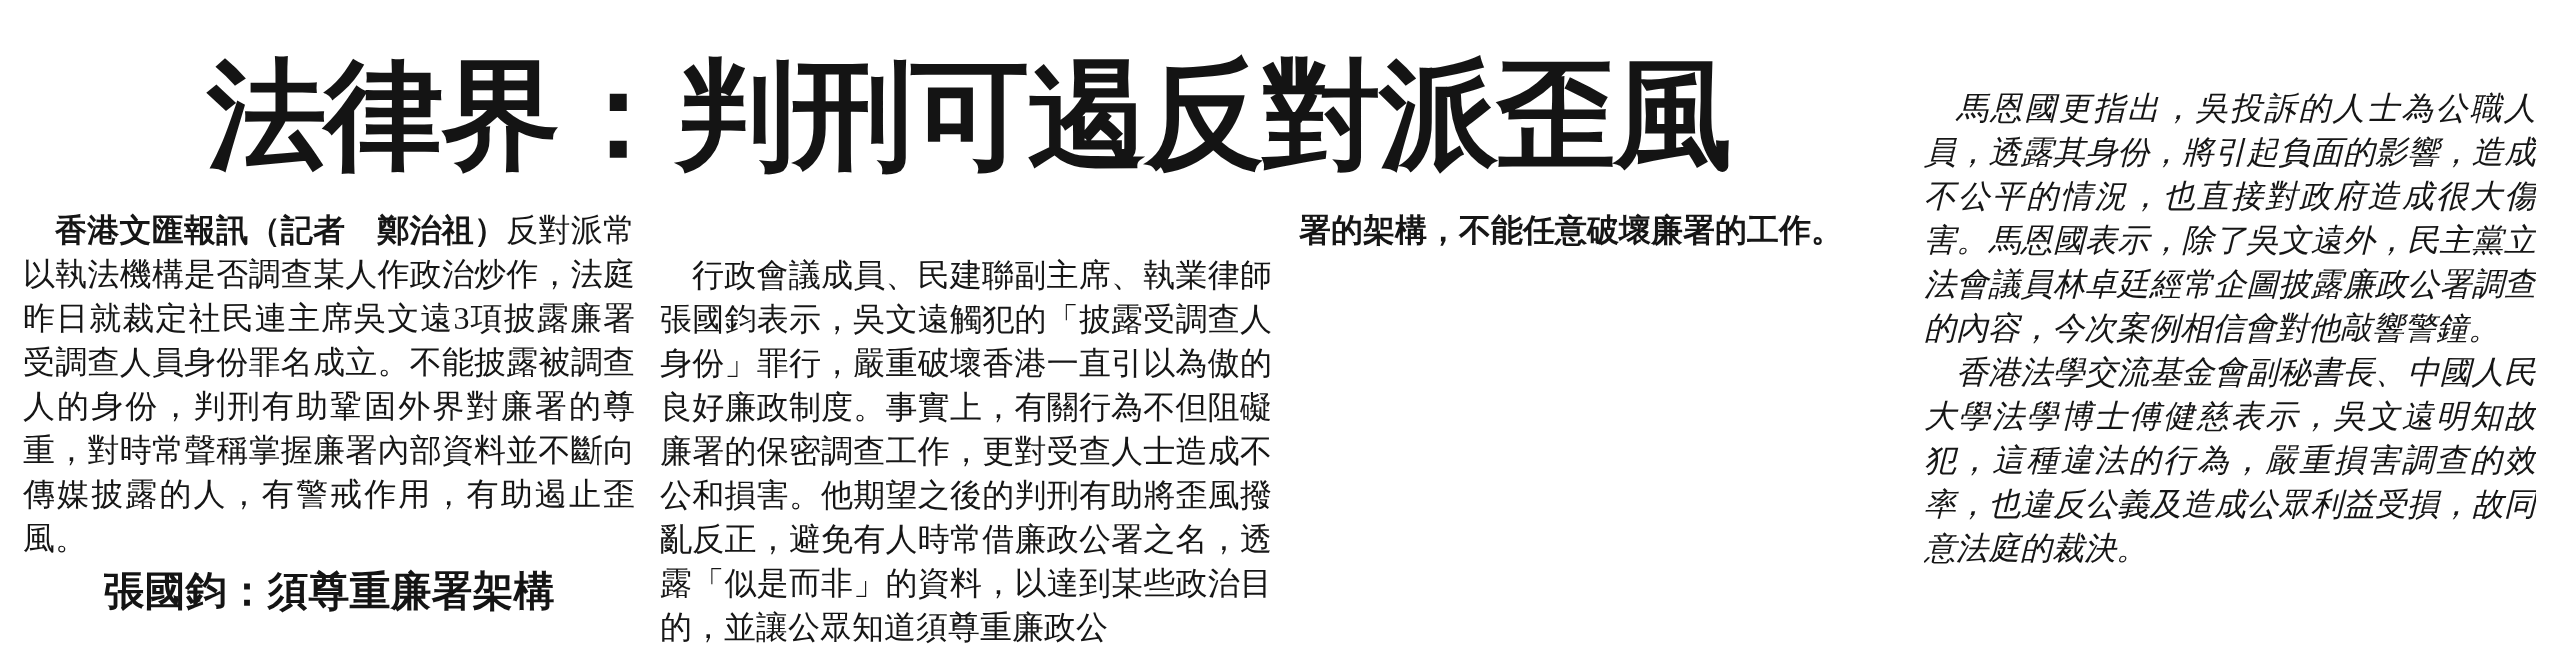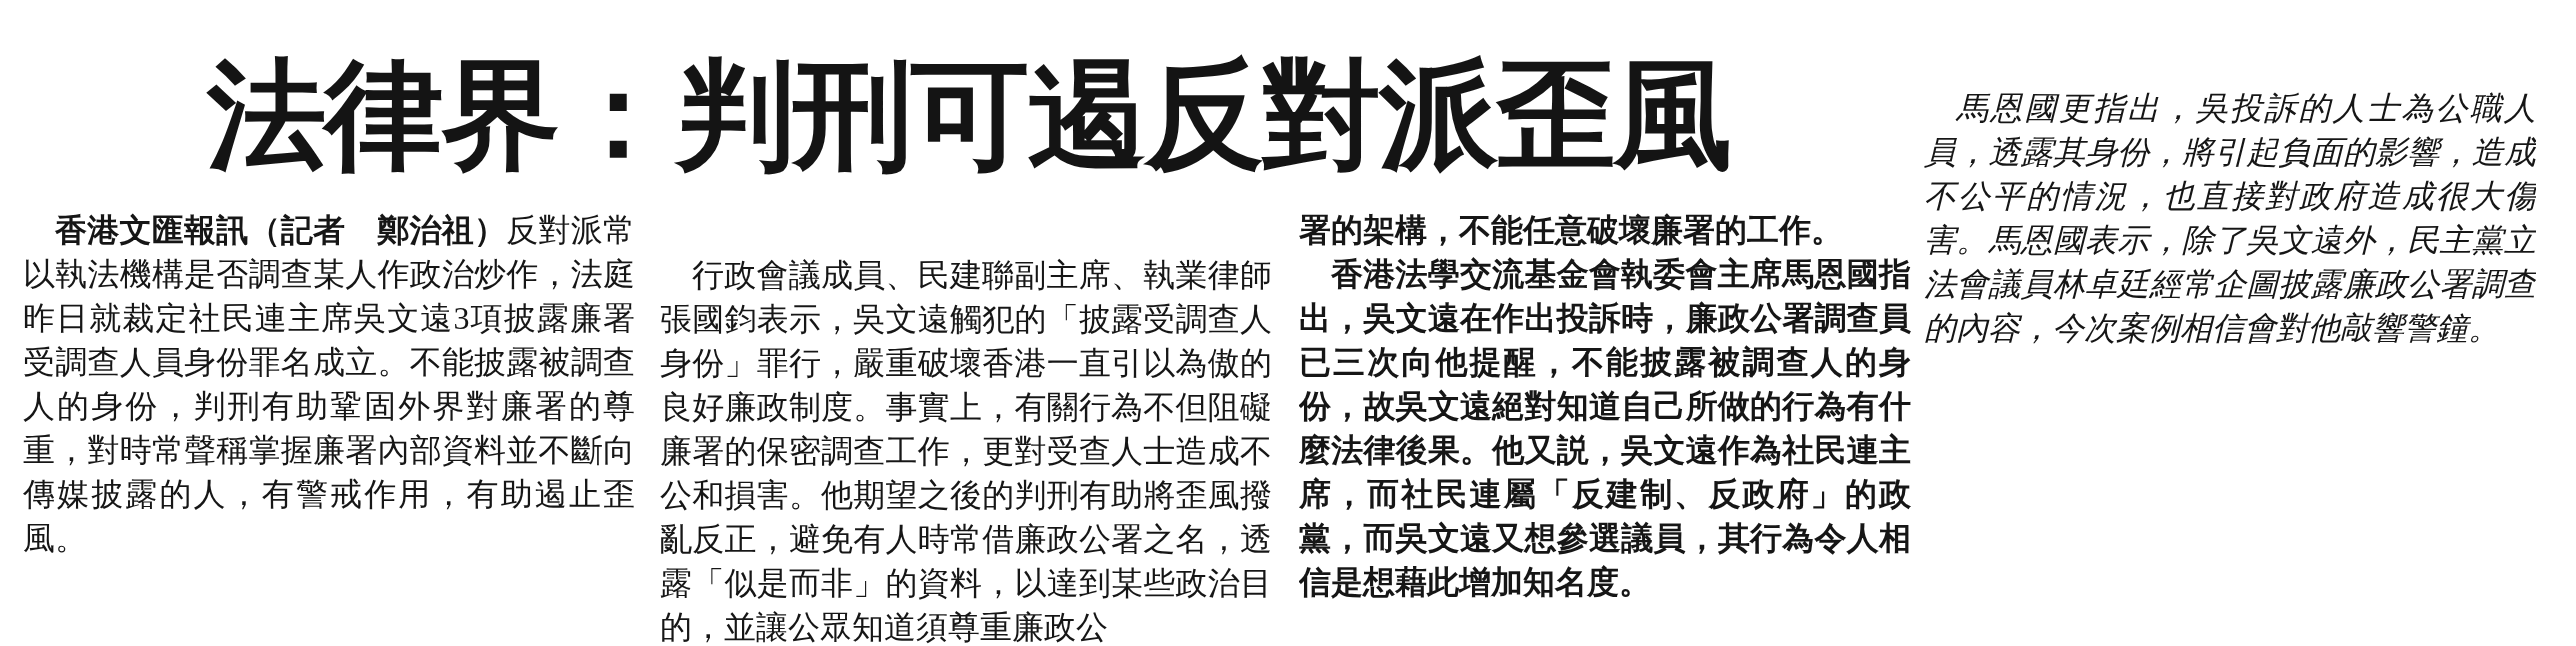--- a/index.html
+++ b/index.html
@@ -74,29 +74,30 @@
 </style>
 </head>
 <body>
 
 <div class="page">
 
   <h1 class="headline">法律界：判刑可遏反對派歪風</h1>
 
   <div class="col col-1">
     <p class="para indent"><span class="dateline">香港文匯報訊（記者　鄭治祖）</span><span>反對派常以執法機構是否調查某人作政治炒作，法庭昨日就裁定社民連主席吳文遠3項披露廉署受調查人員身份罪名成立。不能披露被調查人的身份，判刑有助鞏固外界對廉署的尊重，對時常聲稱掌握廉署內部資料並不斷向傳媒披露的人，有警戒作用，有助遏止歪風。</span></p>
+    <h2 class="subhead">張國鈞：須尊重廉署架構</h2>
   </div>
 
   <div class="col col-2">
     <p class="para indent">行政會議成員、民建聯副主席、執業律師張國鈞表示，吳文遠觸犯的「披露受調查人身份」罪行，嚴重破壞香港一直引以為傲的良好廉政制度。事實上，有關行為不但阻礙廉署的保密調查工作，更對受查人士造成不公和損害。他期望之後的判刑有助將歪風撥亂反正，避免有人時常借廉政公署之名，透露「似是而非」的資料，以達到某些政治目的，並讓公眾知道須尊重廉政公</p>
   </div>
 
   <div class="col col-3">
     <p class="para">署的架構，不能任意破壞廉署的工作。</p>
-    <p class="para indent">香港法學交流基金會執委會主席馬恩國指出，吳文遠在作出投訴時，廉政公署調查員已三次向他提醒，不能披露被調查人的身份，故吳文遠絕對知道自己所做的行為有什麼法律後果。他又説，吳文遠作為社民連主席，而社民連屬「反建制、反政府」的政黨，而吳文遠又想參選議員，其行為令人相信是想藉此增加知名度。</p>
   </div>
 
   <div class="col col-4">
     <p class="para indent">馬恩國更指出，吳投訴的人士為公職人員，透露其身份，將引起負面的影響，造成不公平的情況，也直接對政府造成很大傷害。馬恩國表示，除了吳文遠外，民主黨立法會議員林卓廷經常企圖披露廉政公署調查的內容，今次案例相信會對他敲響警鐘。</p>
+    <p class="para indent">香港法學交流基金會副秘書長、中國人民大學法學博士傅健慈表示，吳文遠明知故犯，這種違法的行為，嚴重損害調查的效率，也違反公義及造成公眾利益受損，故同意法庭的裁決。</p>
   </div>
 
 </div>
 
 
 </body></html>

